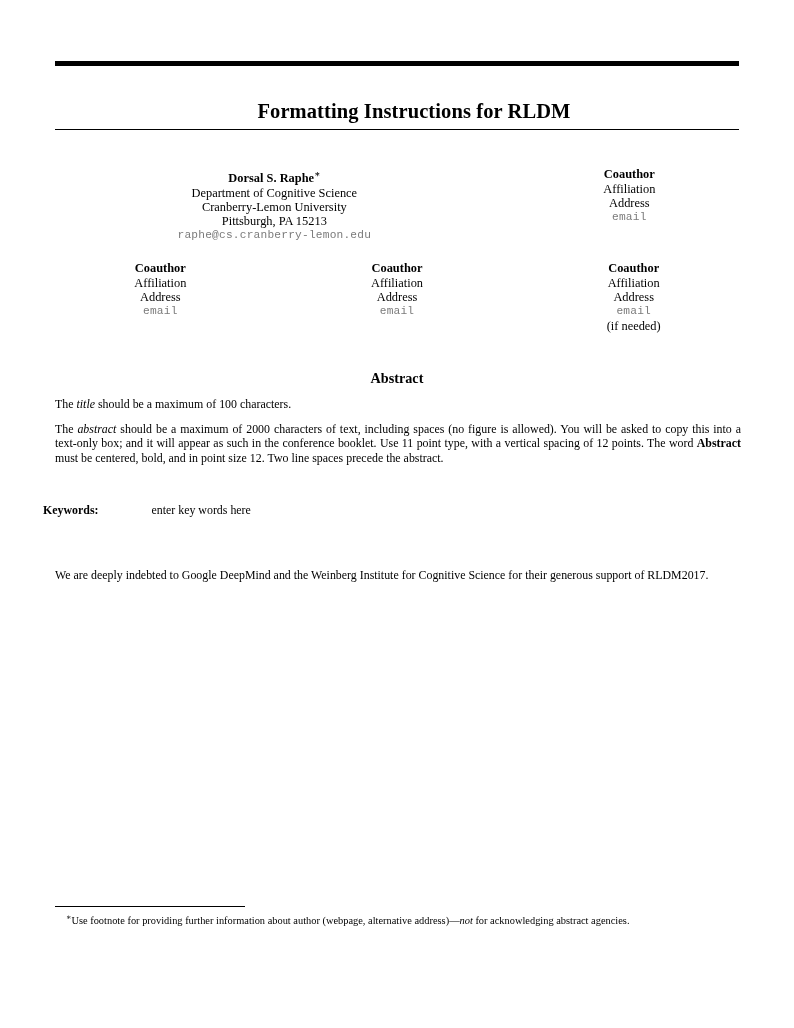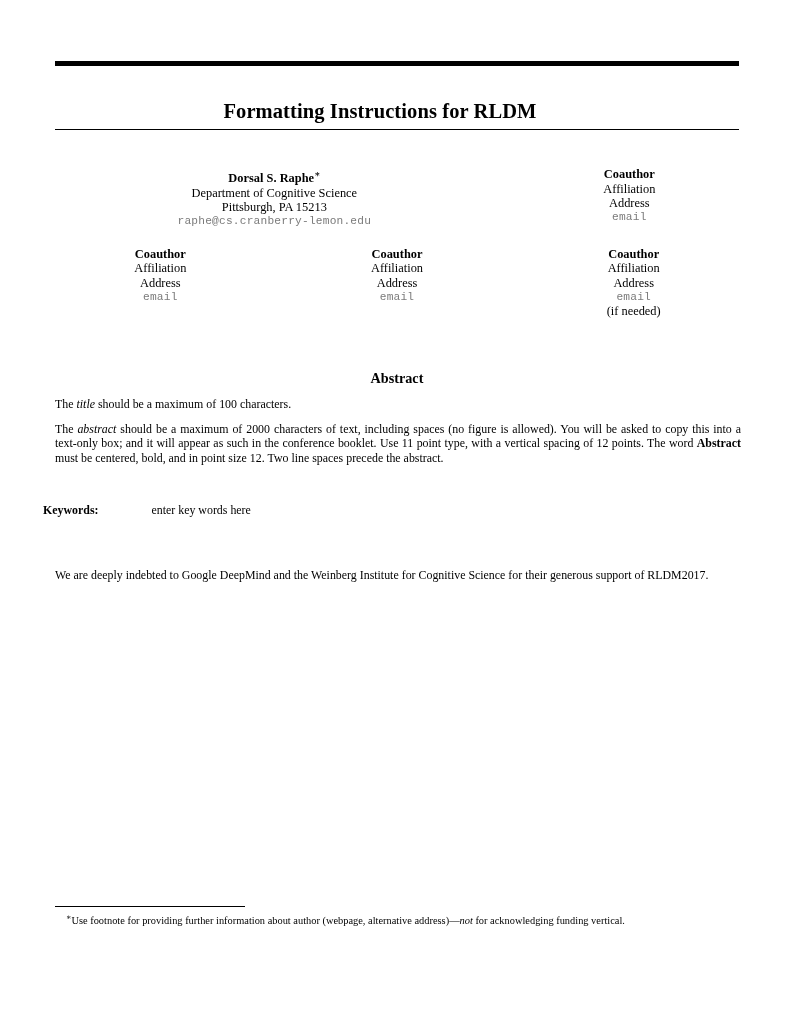--- a/index.html
+++ b/index.html
@@ -40,21 +40,21 @@
     left: 55px;
     top: 129px;
     width: 684px;
     height: 1.2px;
     background: #000000;
   }
 
   
   .title {
     position: absolute;
-    left: 38px;
+    left: 72px;
     top: 86px;
     width: 684px;
     text-align: center;
     font-size: 20.5px;
     font-weight: bold;
     letter-spacing: 0.1px;
   }
 
   
   .authors {
@@ -200,20 +200,21 @@
   <h1 class="title">Formatting Instructions for RLDM</h1>
 
   <div class="rule-thin"></div>
 
   <div class="authors">
 
     <div class="author-row row-1">
       <div class="author-col wide">
         <div class="author-name"><span>Dorsal S. Raphe</span><span class="sup-star">∗</span></div>
         <div class="author-line">Department of Cognitive Science</div>
+        <div class="author-line">Cranberry-Lemon University</div>
         <div class="author-line">Pittsburgh, PA 15213</div>
         <div class="author-email">raphe@cs.cranberry-lemon.edu</div>
       </div>
       <div class="author-col">
         <div class="author-name">Coauthor</div>
         <div class="author-line">Affiliation</div>
         <div class="author-line">Address</div>
         <div class="author-email">email</div>
       </div>
     </div>
@@ -249,15 +250,15 @@
     <p><span>The </span><em>abstract</em><span> should be a maximum of 2000 characters of text, including spaces (no figure is allowed). You will be asked to copy this into a text-only box; and it will appear as such in the conference booklet. Use 11 point type, with a vertical spacing of 12 points. The word </span><span class="bold">Abstract</span><span> must be centered, bold, and in point size 12. Two line spaces precede the abstract.</span></p>
   </div>
 
   <div class="keywords">
     <span class="keywords-label">Keywords:</span><span class="keywords-value">enter key words here</span>
   </div>
 
   <div class="ack-body">We are deeply indebted to Google DeepMind and the Weinberg Institute for Cognitive Science for their generous support of RLDM2017.</div>
 
   <div class="footnote-rule"></div>
-  <div class="footnote"><span class="fn-indent"></span><span class="fn-star">∗</span><span>Use footnote for providing further information about author (webpage, alternative address)—</span><em>not</em><span> for acknowledging funding vertical.</span></div>
+  <div class="footnote"><span class="fn-indent"></span><span class="fn-star">∗</span><span>Use footnote for providing further information about author (webpage, alternative address)—</span><em>not</em><span> for acknowledging abstract agencies.</span></div>
 
 </div>
 
 </body></html>

